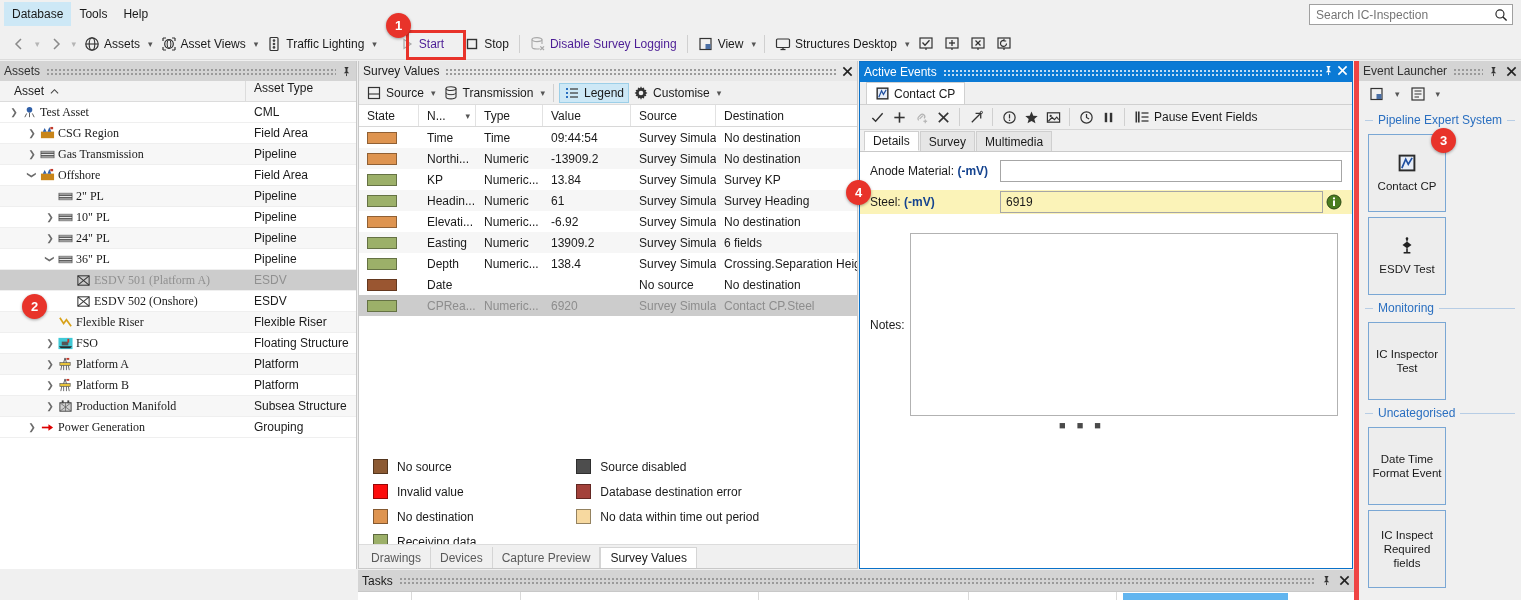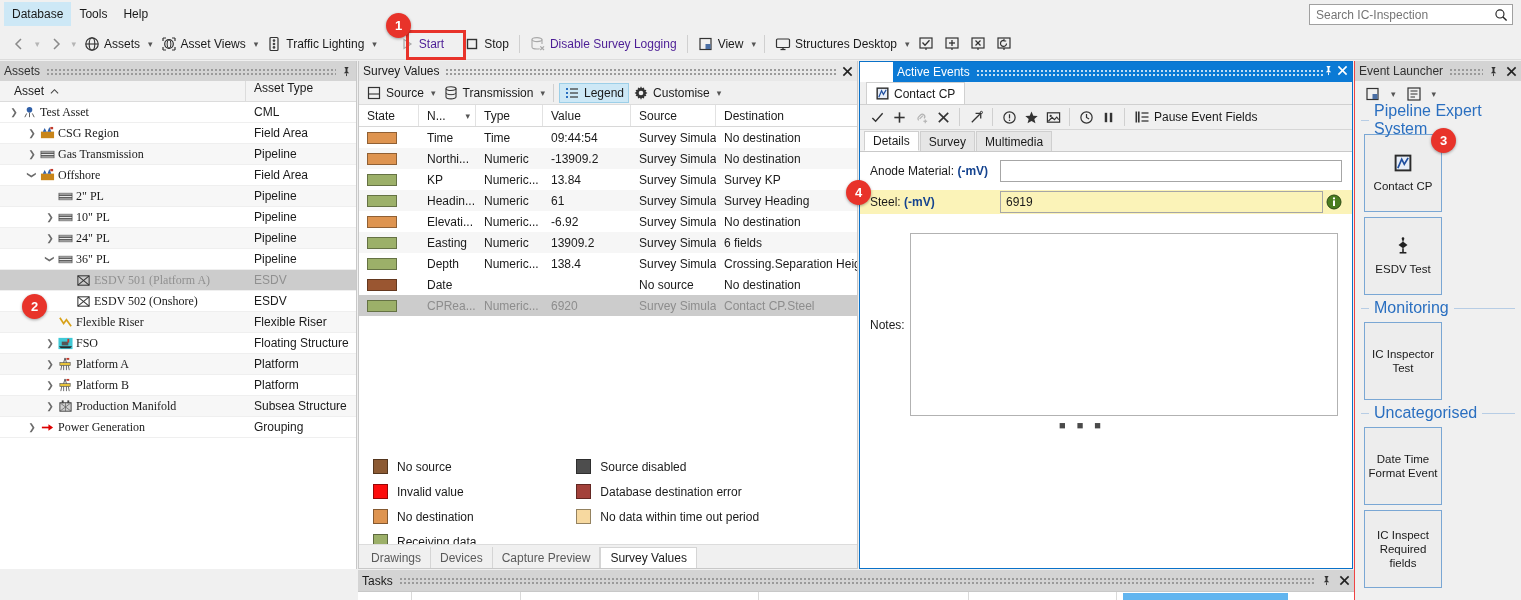--- a/index.html
+++ b/index.html
@@ -153,21 +153,21 @@
   }
   .sv-tab.active { background: #fff; color: #1a1a1a; border: 1px solid #d5d5d5; border-bottom: none; }
 
   
   .ae-panel {
     position: absolute; left: 859px; top: 61px; width: 494px; height: 508px;
     background: #fff; border: 1px solid #0a71c8;
   }
   .ae-title {
     height: 20px; background: #0b7ad5; color: #fff; display: flex; align-items: center;
-    padding: 8px 4px; font-size: 12px; margin-left: 33px;
+    padding: 8px 4px; font-size: 12px;
   }
   .ae-title .grip {
     background-image: radial-gradient(circle, rgba(255,255,255,.75) 0.8px, transparent 1px);
   }
   .ae-tabstrip {
     height: 23px; background: #f0f0f0; display: flex; align-items: flex-end; padding-left: 6px;
     border-bottom: 1px solid #d0d0d0;
   }
   .ae-tab {
     height: 22px; display: flex; align-items: center; gap: 5px; padding: 0 9px;
@@ -198,26 +198,26 @@
   .form-row.hl .form-inp { background: #fbf3b8; margin-right: 3px; }
   .info-badge { width: 16px; height: 16px; margin-right: 10px; flex: none; }
   .notes-row { display: flex; margin-top: 18px; padding-left: 10px; align-items: center; height: 185px; }
   .notes-lbl { width: 40px; font-size: 12px; }
   .notes-box { flex: 1; height: 183px; border: 1px solid #b2b2b2; background: #fff; margin-right: 14px; }
   .dots { text-align: center; color: #4a4a4a; letter-spacing: 4px; font-size: 11px; margin-top: 2px; margin-right: 48px; }
 
   
   .el-panel {
     position: absolute; left: 1354px; top: 61px; width: 167px; height: 539px;
-    background: #f0f0f0; border-left: 1px solid #ef4444;
+    background: #f0f0f0; border-left: 5px solid #ef4444;
   }
   .el-panel .panel-title { background: #d4d4d4; color: #303030; }
   .el-toolbar { height: 26px; display: flex; align-items: center; padding-left: 5px; gap: 2px; background:#f0f0f0;}
   .el-group { margin: 4px 6px 0 6px; }
-  .el-group-hdr { display: flex; align-items: center; gap: 5px; color: #2a6fc0; font-size: 16px; height: 18px; }
+  .el-group-hdr { display: flex; align-items: center; gap: 5px; color: #2a6fc0; font-size: 12px; height: 18px; }
   .el-group-hdr .ln { flex: 1; height: 1px; background: #b7cde5; }
   .el-group-hdr .ln.s { flex: none; width: 8px; }
   .el-tile {
     width: 78px; height: 78px; border: 1px solid #7aa7d4; background: #ededed;
     margin: 5px 0 0 3px; display: flex; flex-direction: column; align-items: center;
     justify-content: center; font-size: 11.5px; text-align: center; line-height: 14px;
     color: #1a1a1a; padding: 2px;
   }
   .el-tile .tico { margin-bottom: 4px; }
 

